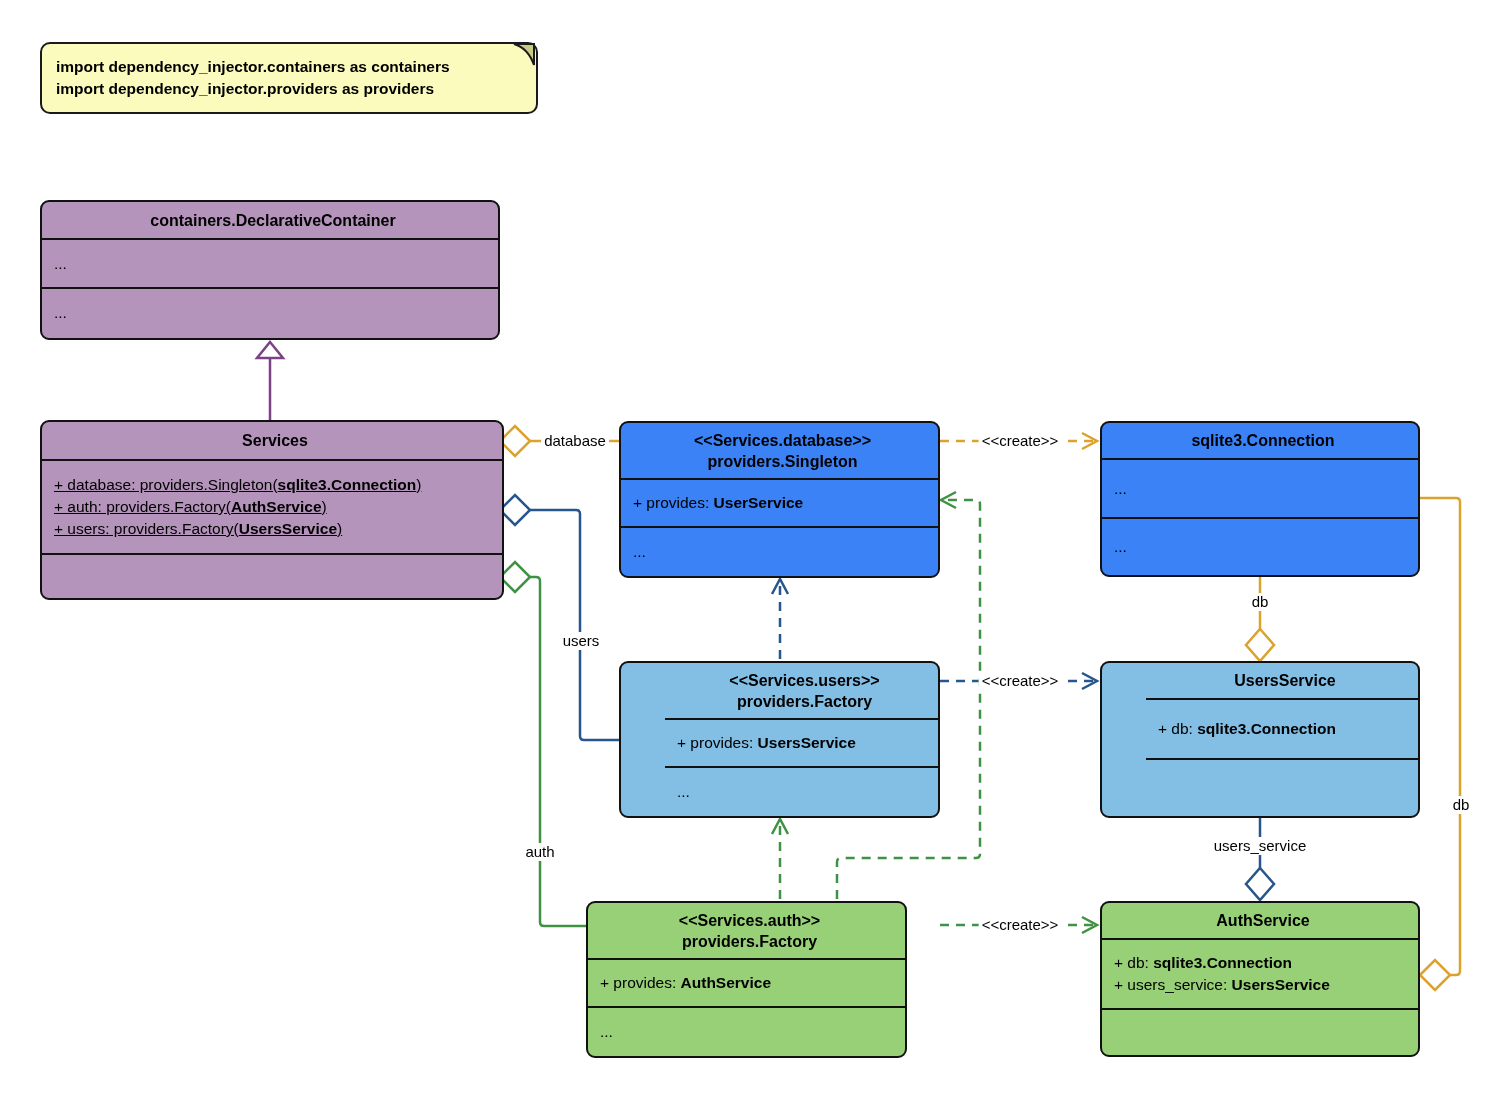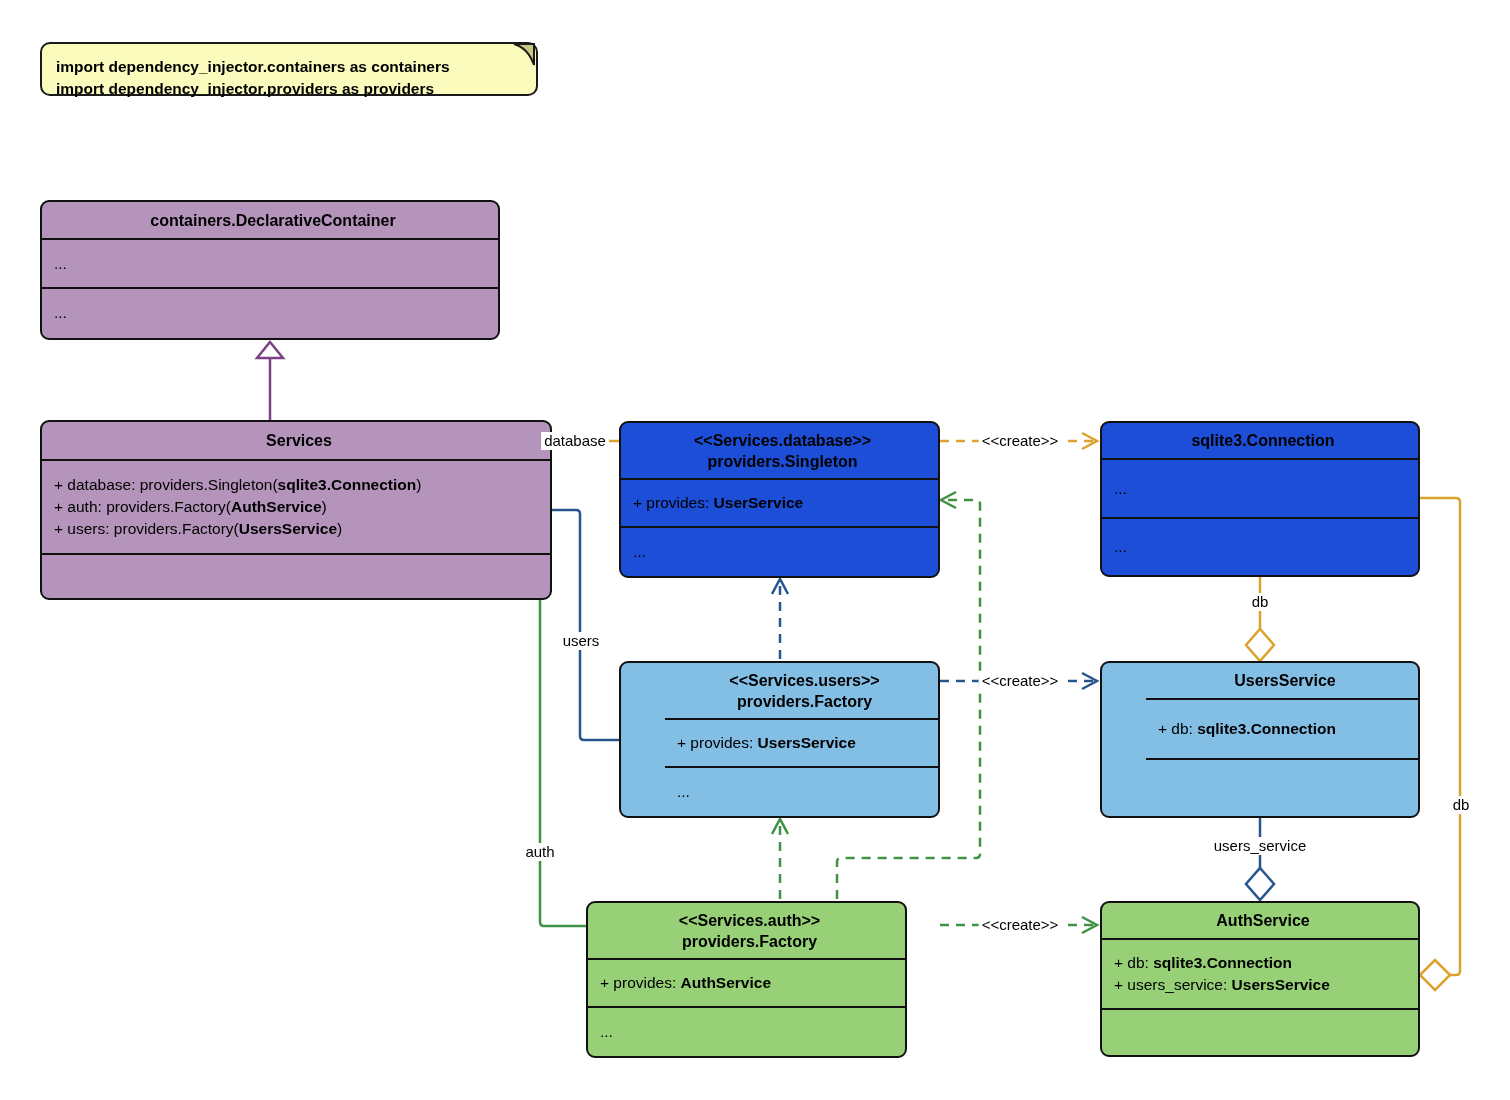--- a/index.html
+++ b/index.html
@@ -4,49 +4,49 @@
 <style>
   html,body { margin:0; padding:0; background:#ffffff; }
   #canvas {
     position:relative; width:1510px; height:1100px;
     font-family:"Liberation Sans", sans-serif; color:#000;
   }
   svg.wires { position:absolute; left:0; top:0; width:1510px; height:1100px; }
 
   
   .note {
-    position:absolute; left:40px; top:42px; width:498px; height:54px;
+    position:absolute; left:40px; top:42px; width:498px; height:72px;
     background:#fbfbbe; border:2.5px solid #1a1a1a; border-radius:10px;
     box-sizing:border-box; padding:12px 14px 8px 14px;
     font-weight:bold; font-size:15.5px; line-height:22px;
   }
   .note-fold { position:absolute; top:-1px; right:-1px; }
 
   
   .uml-box {
     position:absolute; box-sizing:border-box;
     border:2.5px solid #111; border-radius:9px; overflow:hidden;
     font-size:15.5px;
   }
   .uml-box.purple { background:#b594bb; }
-  .uml-box.yellow { background:#1d4ed8; }
+  .uml-box.yellow { background:#3b82f6; }
   .uml-box.blue   { background:#83bee4;padding-left:44px; }
   .uml-box.green  { background:#97d077; }
 
   .box-title {
     display:flex; flex-direction:column; justify-content:center; align-items:center;
     font-weight:bold; font-size:16px; line-height:21px; box-sizing:border-box;margin-left:6px;
   }
   .box-sec {
     border-top:2px solid #111; box-sizing:border-box;
     display:flex; flex-direction:column; justify-content:center;
     padding-left:12px; padding-right:8px;
   }
   .box-sec .line { line-height:22px; white-space:nowrap; }
-  .underl { }
+  .underl { text-decoration:underline; }
 
   
   .edge-label {
     position:absolute; transform:translate(-50%,-50%);
     background:#ffffff; padding:0 3px; font-size:15px; line-height:18px;
     white-space:nowrap;
   }
 </style>
 </head>
 <body>
@@ -132,21 +132,21 @@
   <div class="uml-box purple" style="left:40px;top:200px;width:460px;height:140px">
     <div class="box-title" style="height:36px">containers.DeclarativeContainer</div>
     <div class="box-sec" style="height:49px">
       <span class="line">...</span>
     </div>
     <div class="box-sec" style="height:50px">
       <span class="line">...</span>
     </div>
   </div>
 
-  <div class="uml-box purple" style="left:40px;top:420px;width:512px;height:180px">
+  <div class="uml-box purple" style="left:40px;top:420px;width:464px;height:180px">
     <div class="box-title" style="height:37px">Services</div>
     <div class="box-sec" style="height:94px">
       <span class="line underl"><span>+ database: providers.Singleton(</span><b>sqlite3.Connection</b><span>)</span></span>
       <span class="line underl"><span>+ auth: providers.Factory(</span><b>AuthService</b><span>)</span></span>
       <span class="line underl"><span>+ users: providers.Factory(</span><b>UsersService</b><span>)</span></span>
     </div>
     <div class="box-sec" style="height:44px"></div>
   </div>
 
   <div class="uml-box yellow" style="left:619px;top:421px;width:321px;height:157px">

